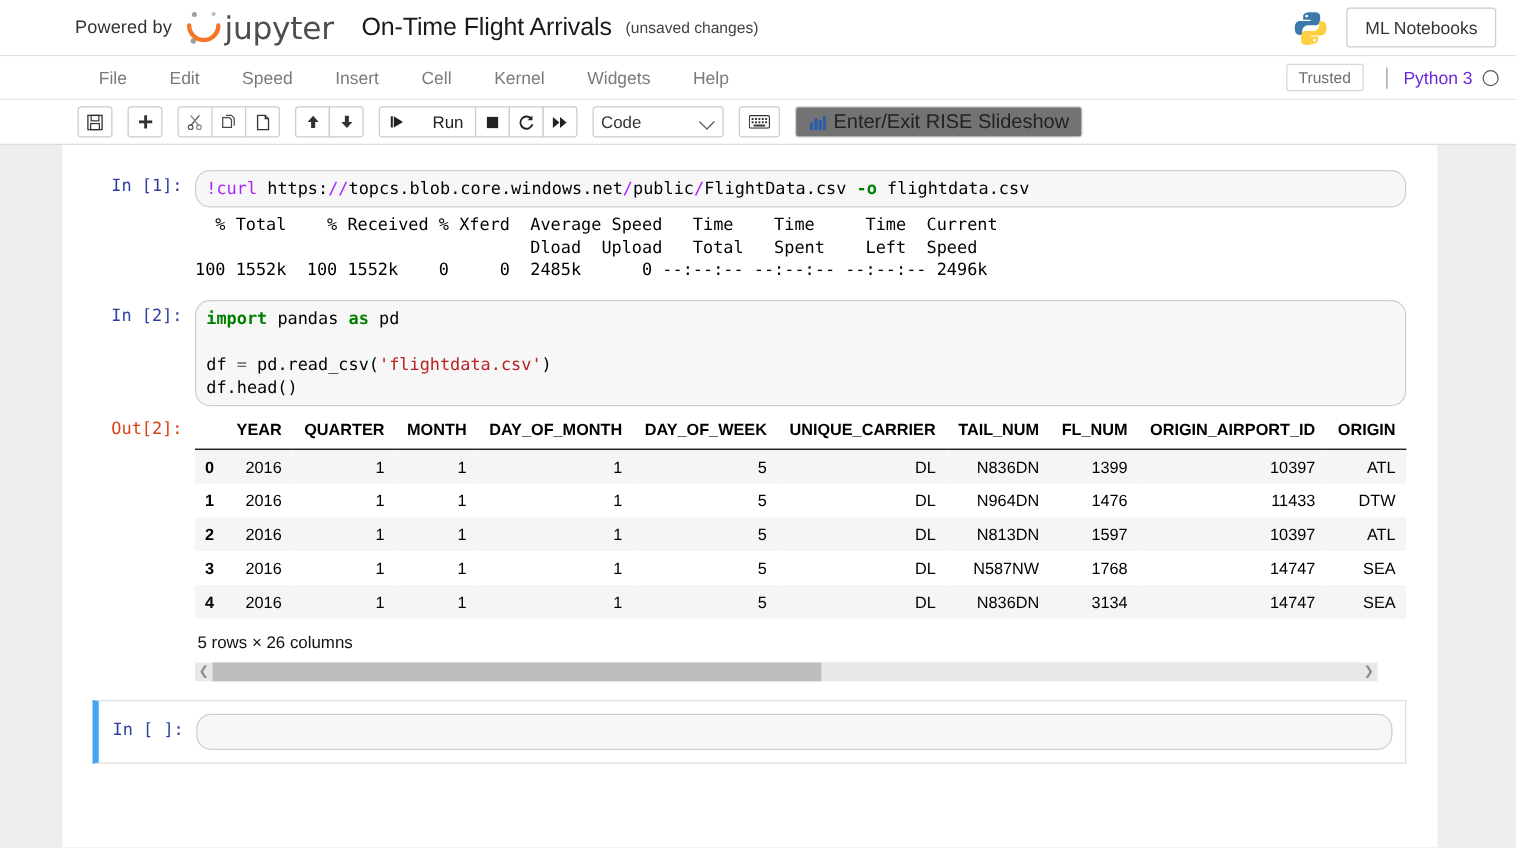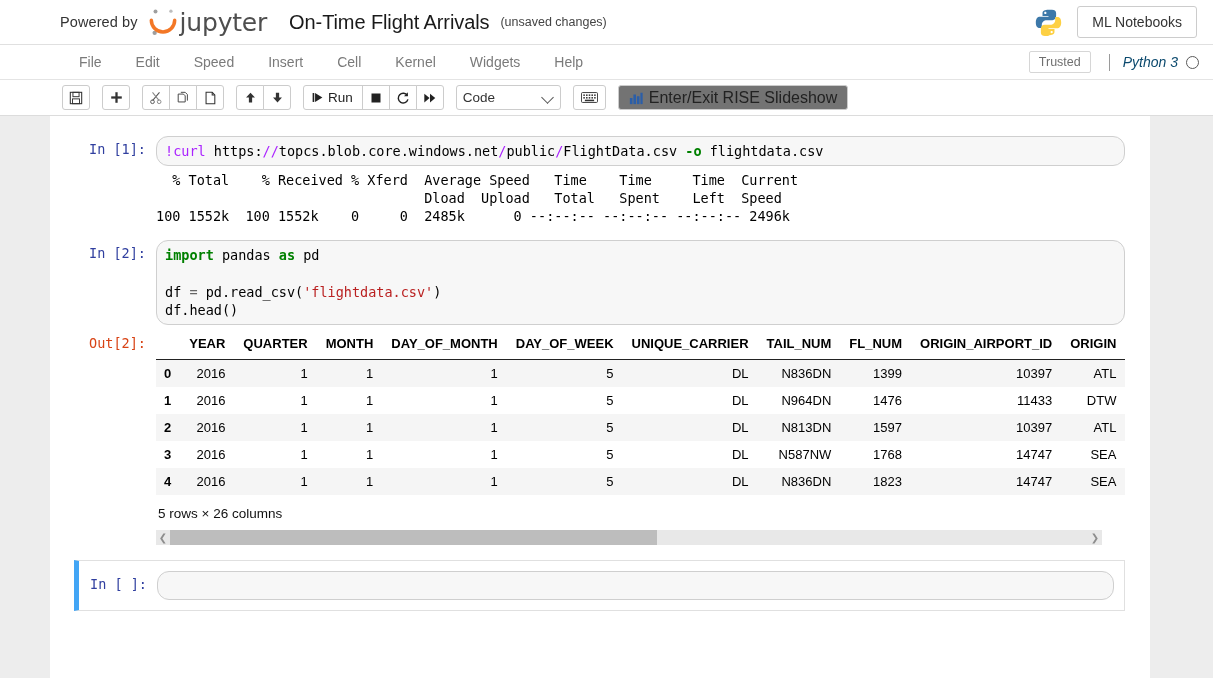--- a/index.html
+++ b/index.html
@@ -48,42 +48,42 @@
   }
   .menu-item {
     font-size: 14px; color: #7a7a7a; padding: 6px 17px; cursor: pointer;
   }
   .menubar-right { margin-left: auto; display: flex; align-items: center; padding-right: 14px; }
   .trusted {
     border: 1px solid #d6d6d6; border-radius: 2px; background: #fff;
     font-size: 12.5px; color: #6f6f6f; padding: 3px 9px; cursor: pointer;
   }
   .mb-sep { width: 1px; height: 17px; background: #9a9a9a; margin: 0 13px 0 18px; }
-  .kernel-name { font-size: 14px; color: #0c4a6e; margin-right: 8px; font-style: italic; }
+  .kernel-name { font-size: 14px; color: #6d28d9; margin-right: 8px; }
   .kernel-idle {
     width: 13px; height: 13px; border: 1.6px solid #5a5a5a; border-radius: 50%;
     display: inline-block;
   }
 
   
   .toolbar {
     height: 36px; background: #fff; border-bottom: 1px solid #dcdcdc;
     display: flex; align-items: center; padding-left: 62px; gap: 0;
   }
   .tb-group { display: flex; margin-right: 12px; }
   .tb-btn {
     width: 28px; height: 25px; border: 1px solid #cccccc; background: #fff;
     display: flex; align-items: center; justify-content: center; cursor: pointer;
     margin-left: -1px; font-size: 13px; color: #333;
   }
   .tb-group .tb-btn:first-child { margin-left: 0; border-radius: 3px 0 0 3px; }
   .tb-group .tb-btn:last-child { border-radius: 0 3px 3px 0; }
   .tb-group.single .tb-btn { border-radius: 3px; }
   .tb-run {
-    width: auto; padding: 0 9px 0 7px; gap: 4px; font-size: 13.5px; color: #222;
+    width: auto; padding: 0 9px 0 7px; gap: 22px; font-size: 13.5px; color: #222;
   }
   .tb-select {
     height: 25px; width: 105px; border: 1px solid #cccccc; border-radius: 3px;
     background: #fff; font-size: 13.5px; color: #333; padding: 0 6px;
     font-family: "Liberation Sans", sans-serif; cursor: pointer;
     -webkit-appearance: none; appearance: none;
     background-image: none;
     position: relative;
   }
   .select-wrap { position: relative; margin-right: 12px; }
@@ -434,21 +434,21 @@
                     </tr>
                     <tr>
                       <th>4</th>
                       <td>2016</td>
                       <td>1</td>
                       <td>1</td>
                       <td>1</td>
                       <td>5</td>
                       <td>DL</td>
                       <td>N836DN</td>
-                      <td>1823</td>
+                      <td>3134</td>
                       <td>14747</td>
                       <td>SEA</td>
                       <td>...</td>
                     </tr>
                   </tbody>
               </table>
             </div>
             <div class="df-shape">5 rows × 26 columns</div>
             <div class="hscroll">
               <div class="hs-arrow">❮</div>

